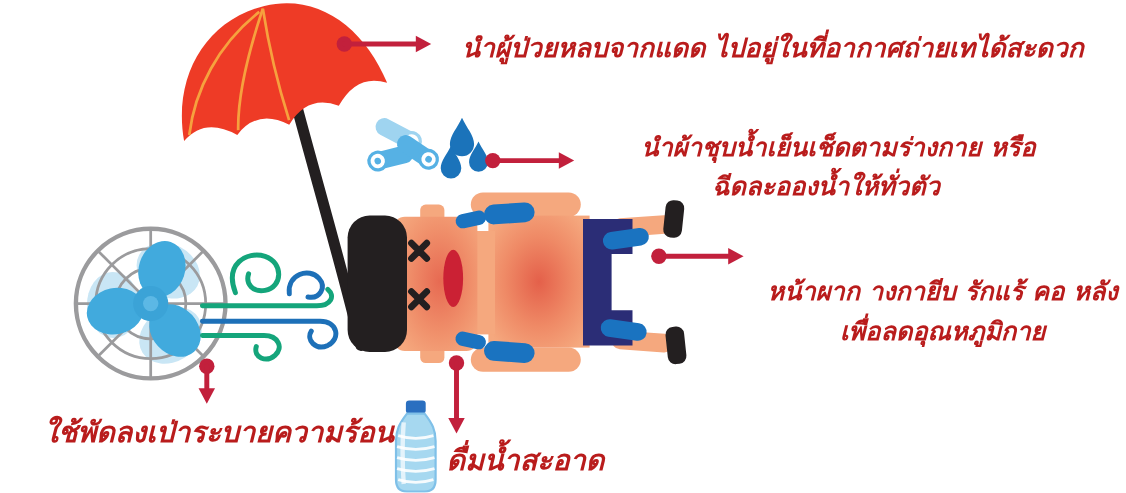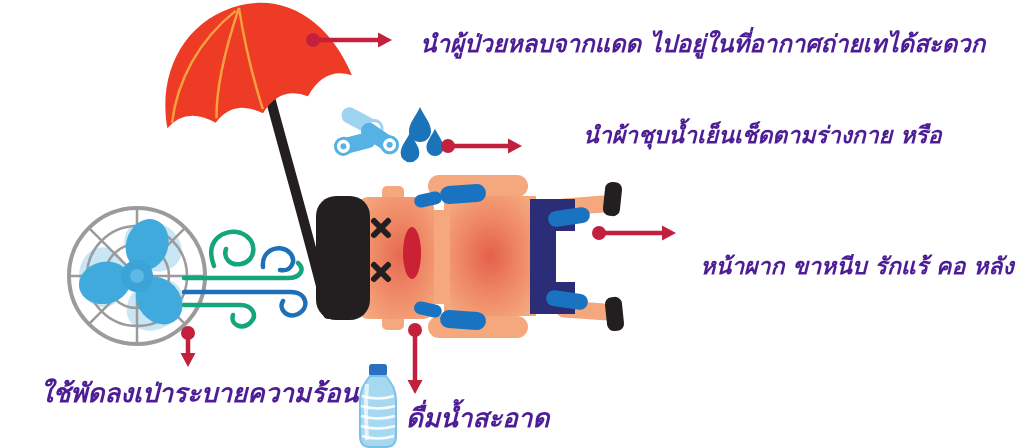--- a/index.html
+++ b/index.html
@@ -2,21 +2,21 @@
 <html><head>
 <meta charset="utf-8">
 <style>
   html,body{margin:0;padding:0;background:#ffffff;}
   .stage{
     position:relative;width:1024px;height:448px;background:#ffffff;
     overflow:hidden;font-family:"DejaVu Sans",sans-serif;
   }
   .stage svg{position:absolute;left:0;top:0;}
   .txt{
-    position:absolute;color:#4c1d95;font-weight:700;font-style:italic;
+    position:absolute;color:#b91c1c;font-weight:700;font-style:italic;
     white-space:nowrap;letter-spacing:0px;
   }
   .t1{left:420px;top:24px;font-size:24px;}
   .t2{left:583px;top:118px;width:336px;font-size:23px;line-height:35px;text-align:center;}
   .t3{left:688px;top:212px;width:338px;font-size:23px;line-height:36px;text-align:center;}
   .t4{left:40px;top:372px;font-size:26px;}
   .t5{left:406px;top:397px;font-size:26px;}
 </style>
 </head>
 <body>
@@ -193,23 +193,25 @@
       <line x1="188" y1="333" x2="188" y2="353"></line>
       <path d="M 180.5,353 L 188,367 L 195.5,353 Z" stroke="none"></path>
     </g>
   </g>
 </svg>
 
   <div class="txt t1">นำผู้ป่วยหลบจากแดด ไปอยู่ในที่อากาศถ่ายเทได้สะดวก</div>
 
   <div class="txt t2">
     <span>นำผ้าชุบน้ำเย็นเช็ดตามร่างกาย  หรือ</span><br>
+    <span>ฉีดละอองน้ำให้ทั่วตัว</span>
   </div>
 
   <div class="txt t3">
     <br>
-    <span>หน้าผาก ขาหนีบ รักแร้ คอ หลัง</span><br>
+    <span>หน้าผาก างกายีบ รักแร้ คอ หลัง</span><br>
+    <span>เพื่อลดอุณหภูมิกาย</span>
   </div>
 
   <div class="txt t4">ใช้พัดลงเป่าระบายความร้อน</div>
 
   <div class="txt t5">ดื่มน้ำสะอาด</div>
 </div>
 
 </body></html>

